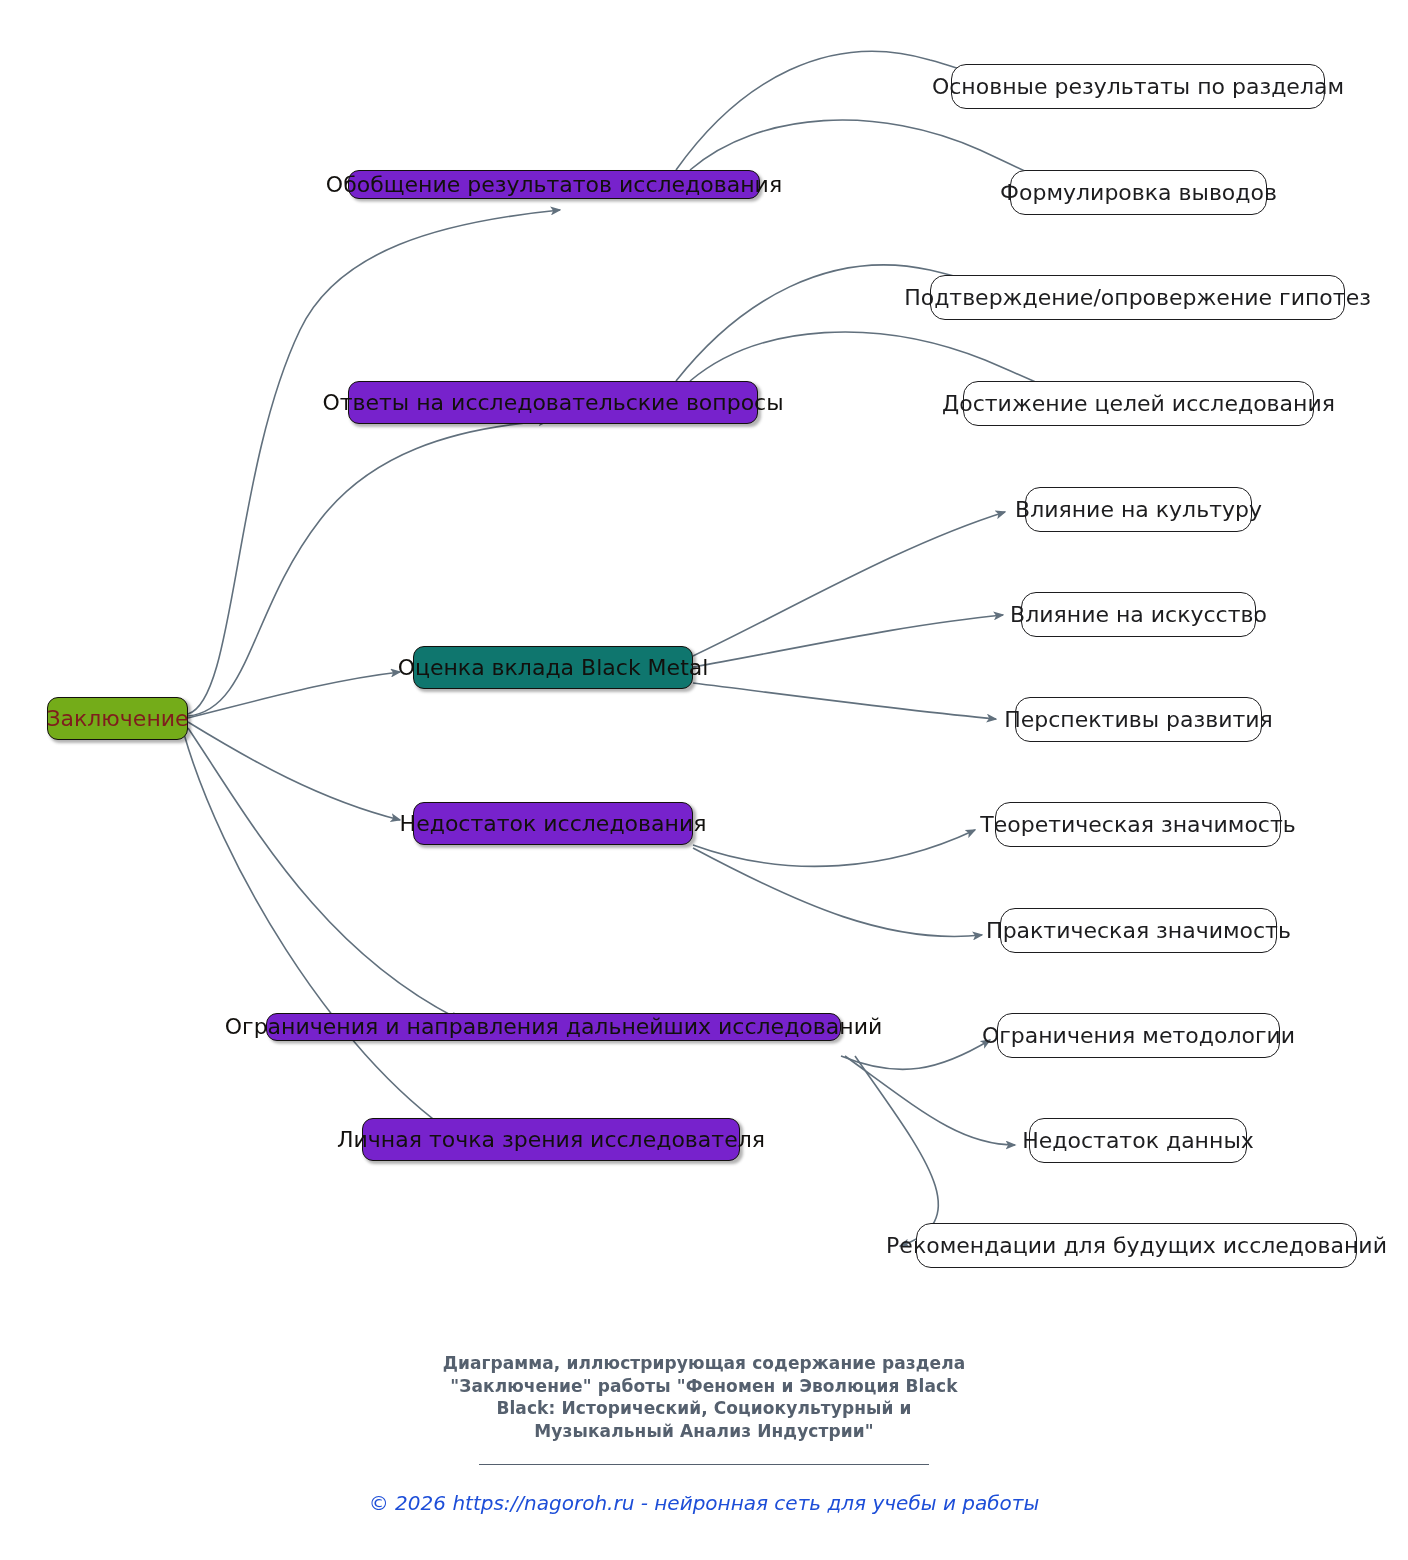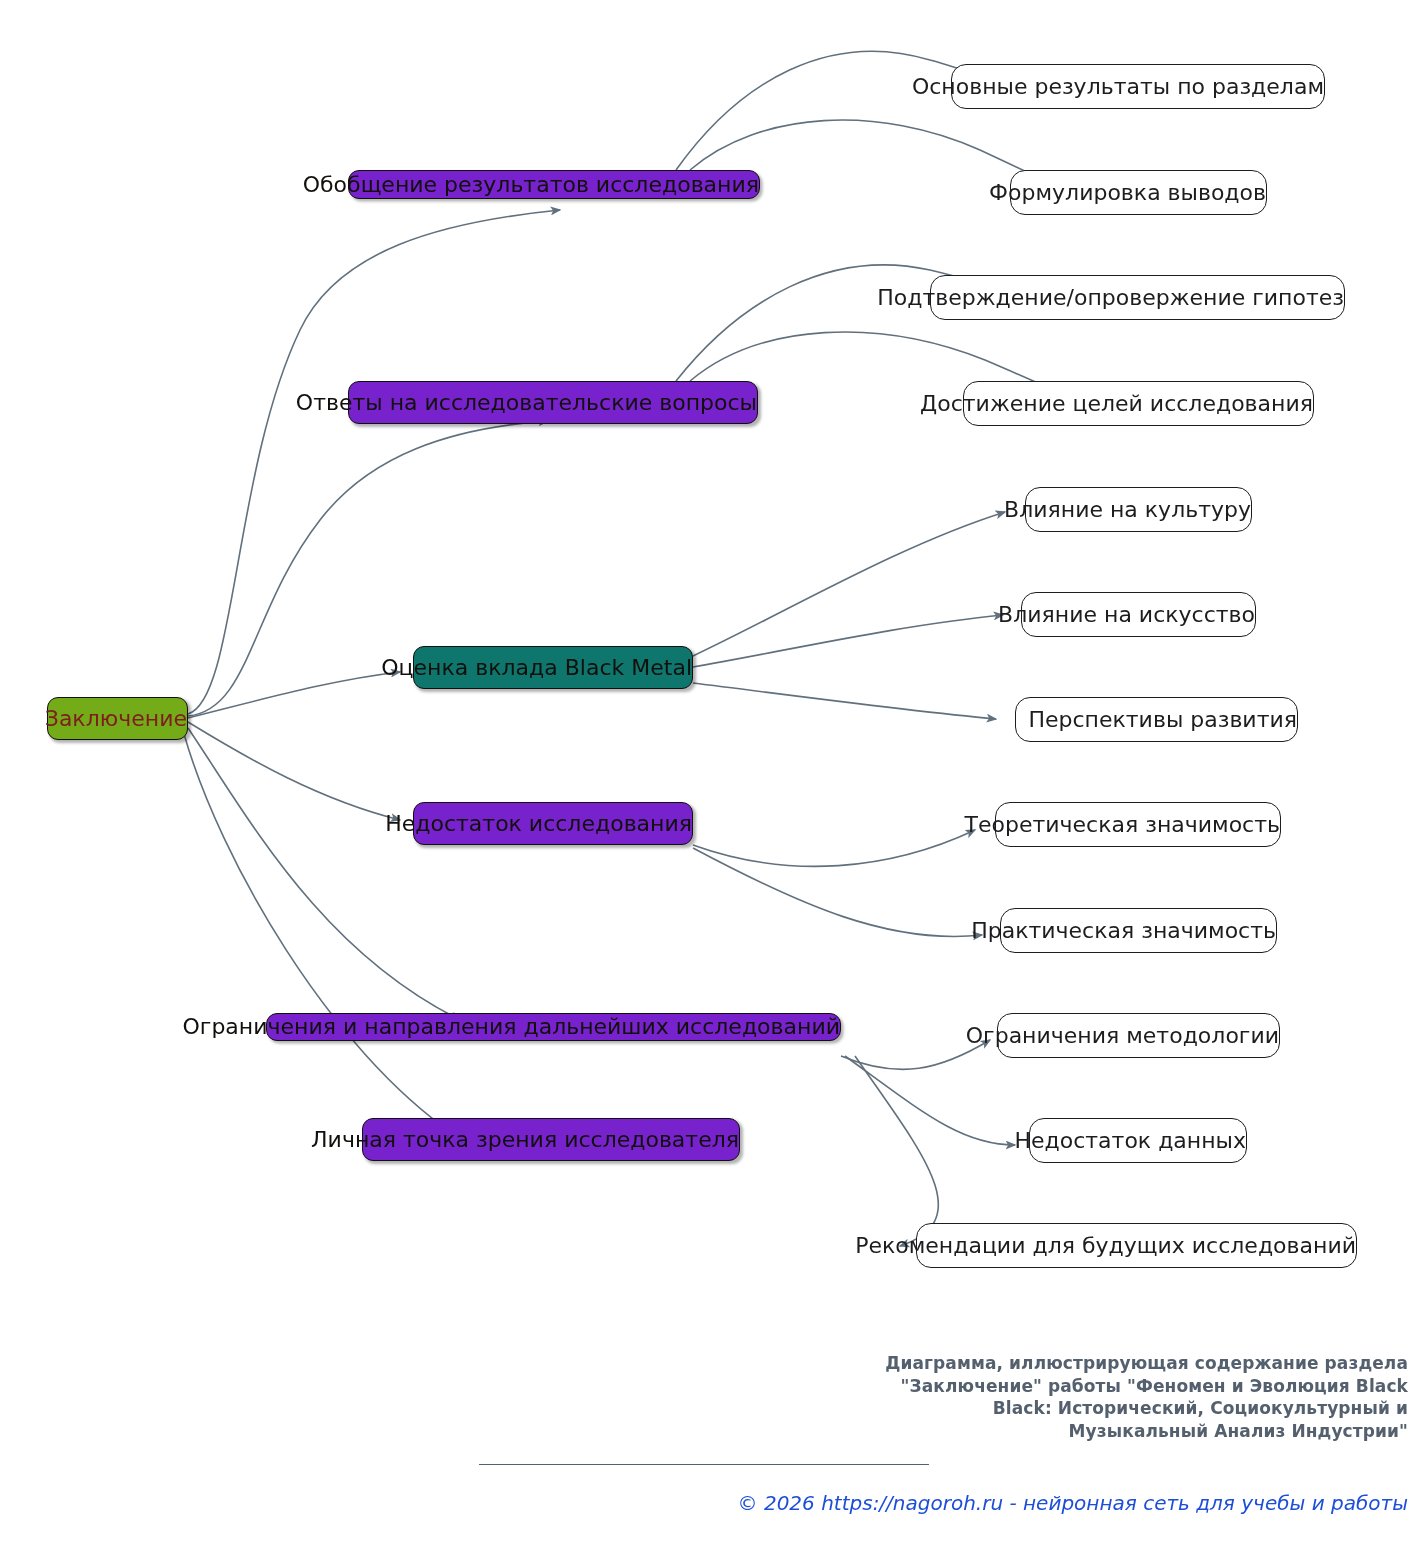--- a/index.html
+++ b/index.html
@@ -23,21 +23,21 @@
     top: 0;
     width: 1408px;
     height: 1560px;
     pointer-events: none;
   }
   .node {
     position: absolute;
     box-sizing: border-box;
     display: flex;
     align-items: center;
-    justify-content: flex-end;
+    justify-content: center;
     text-align: center;
     white-space: nowrap;
     line-height: 1;
   }
   .node-root {
     background: #74ac19;
     border: 1.3px solid #12100d;
     border-radius: 11px;
     color: #7f1d1d;
     font-size: 22px;
@@ -55,21 +55,21 @@
     background: #ffffff;
     border: 1.6px solid #1d1d1f;
     border-radius: 15px;
     color: #1d1d1f;
     font-size: 22px;
   }
   .caption-block {
     position: absolute;
     left: 0;
     width: 1408px;
-    text-align: right;
+    text-align: center;
   }
   .caption-title {
     color: #55606e;
     font-size: 17px;
     font-weight: bold;
     line-height: 1.33;
     letter-spacing: 0.1px;
   }
   .caption-rule {
     width: 450px;
@@ -150,21 +150,21 @@
       </div>
       <div class="node node-leaf" style="left: 963px; top: 381px; width: 351px; height: 45px;">
         <span>Достижение целей исследования</span>
       </div>
       <div class="node node-leaf" style="left: 1025px; top: 487px; width: 227px; height: 45px;">
         <span>Влияние на культуру</span>
       </div>
       <div class="node node-leaf" style="left: 1021px; top: 592px; width: 235px; height: 45px;">
         <span>Влияние на искусство</span>
       </div>
-      <div class="node node-leaf" style="left: 1015px; top: 697px; width: 283px; height: 45px;">
+      <div class="node node-leaf" style="left: 1015px; top: 697px; width: 247px; height: 45px;">
         <span>Перспективы развития</span>
       </div>
       <div class="node node-leaf" style="left: 995px; top: 802px; width: 286px; height: 45px;">
         <span>Теоретическая значимость</span>
       </div>
       <div class="node node-leaf" style="left: 1000px; top: 908px; width: 277px; height: 45px;">
         <span>Практическая значимость</span>
       </div>
       <div class="node node-leaf" style="left: 997px; top: 1013px; width: 283px; height: 45px;">
         <span>Ограничения методологии</span>

